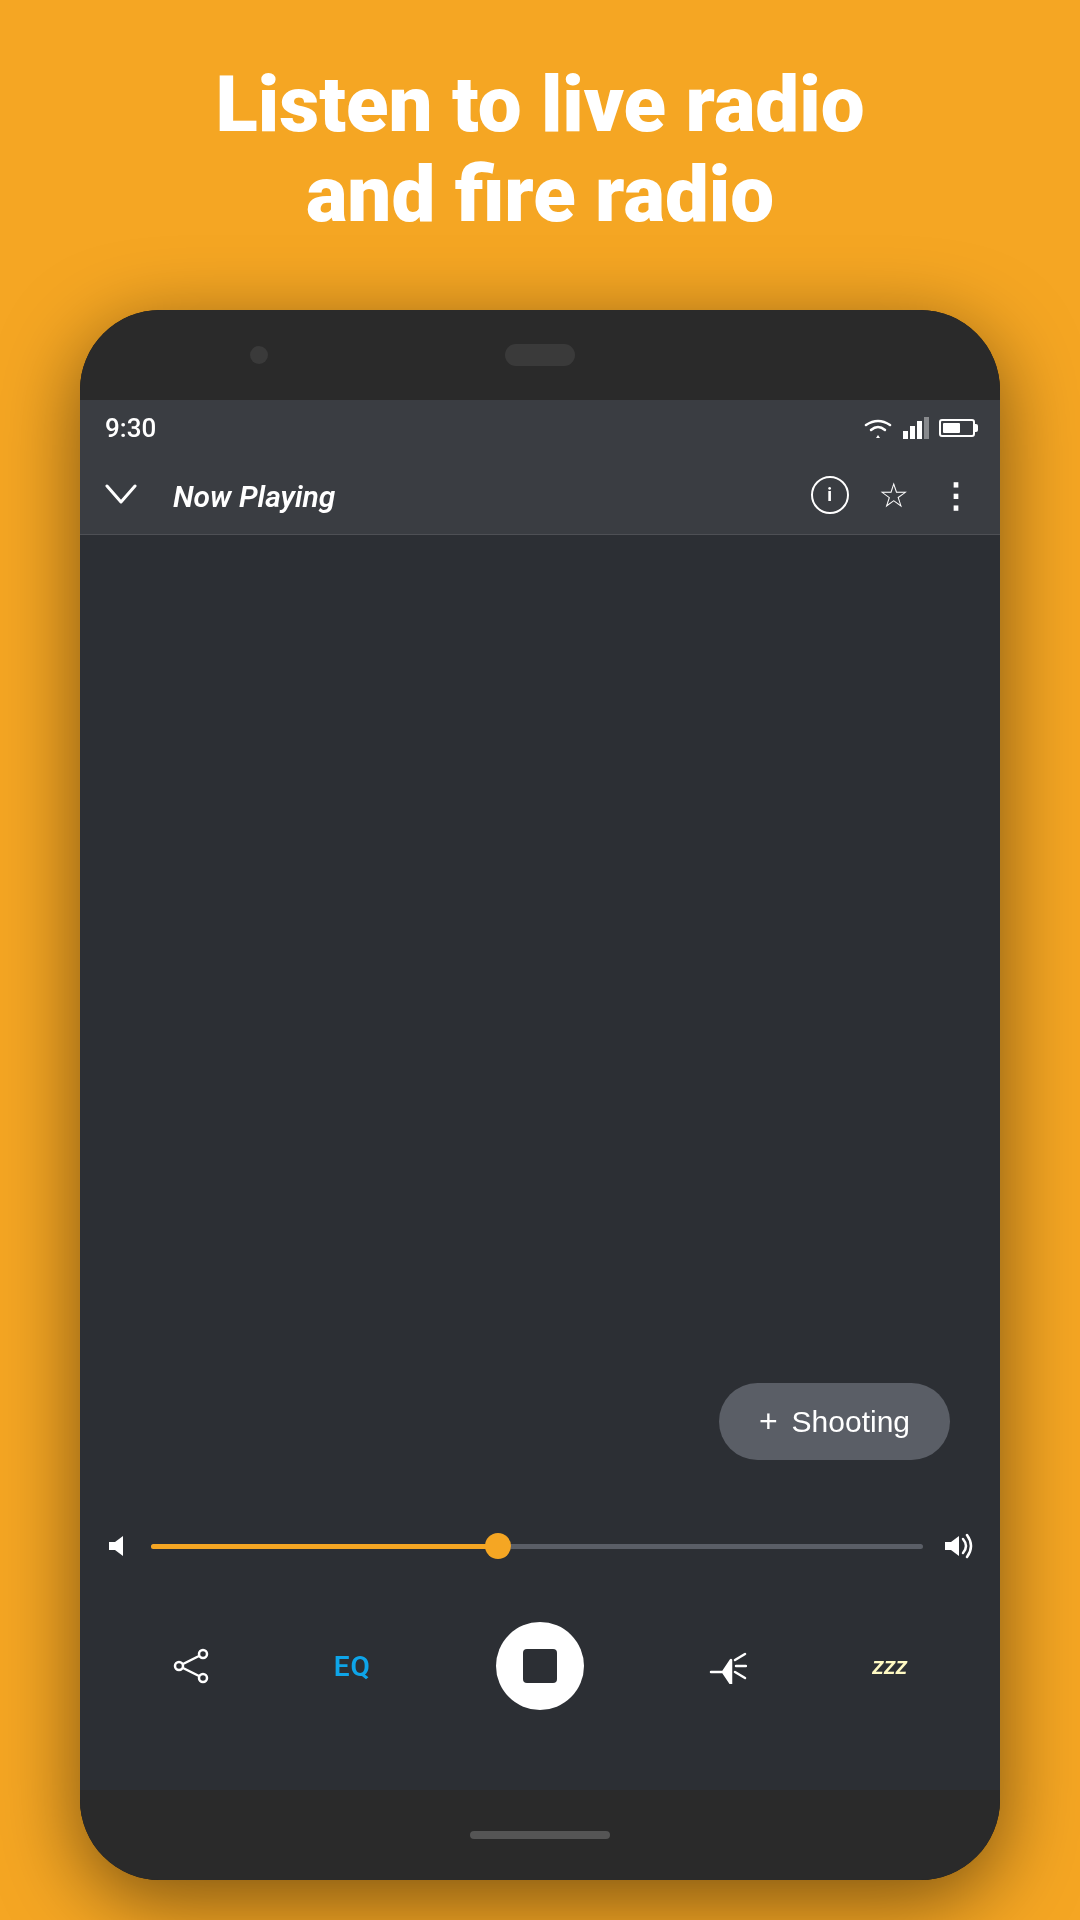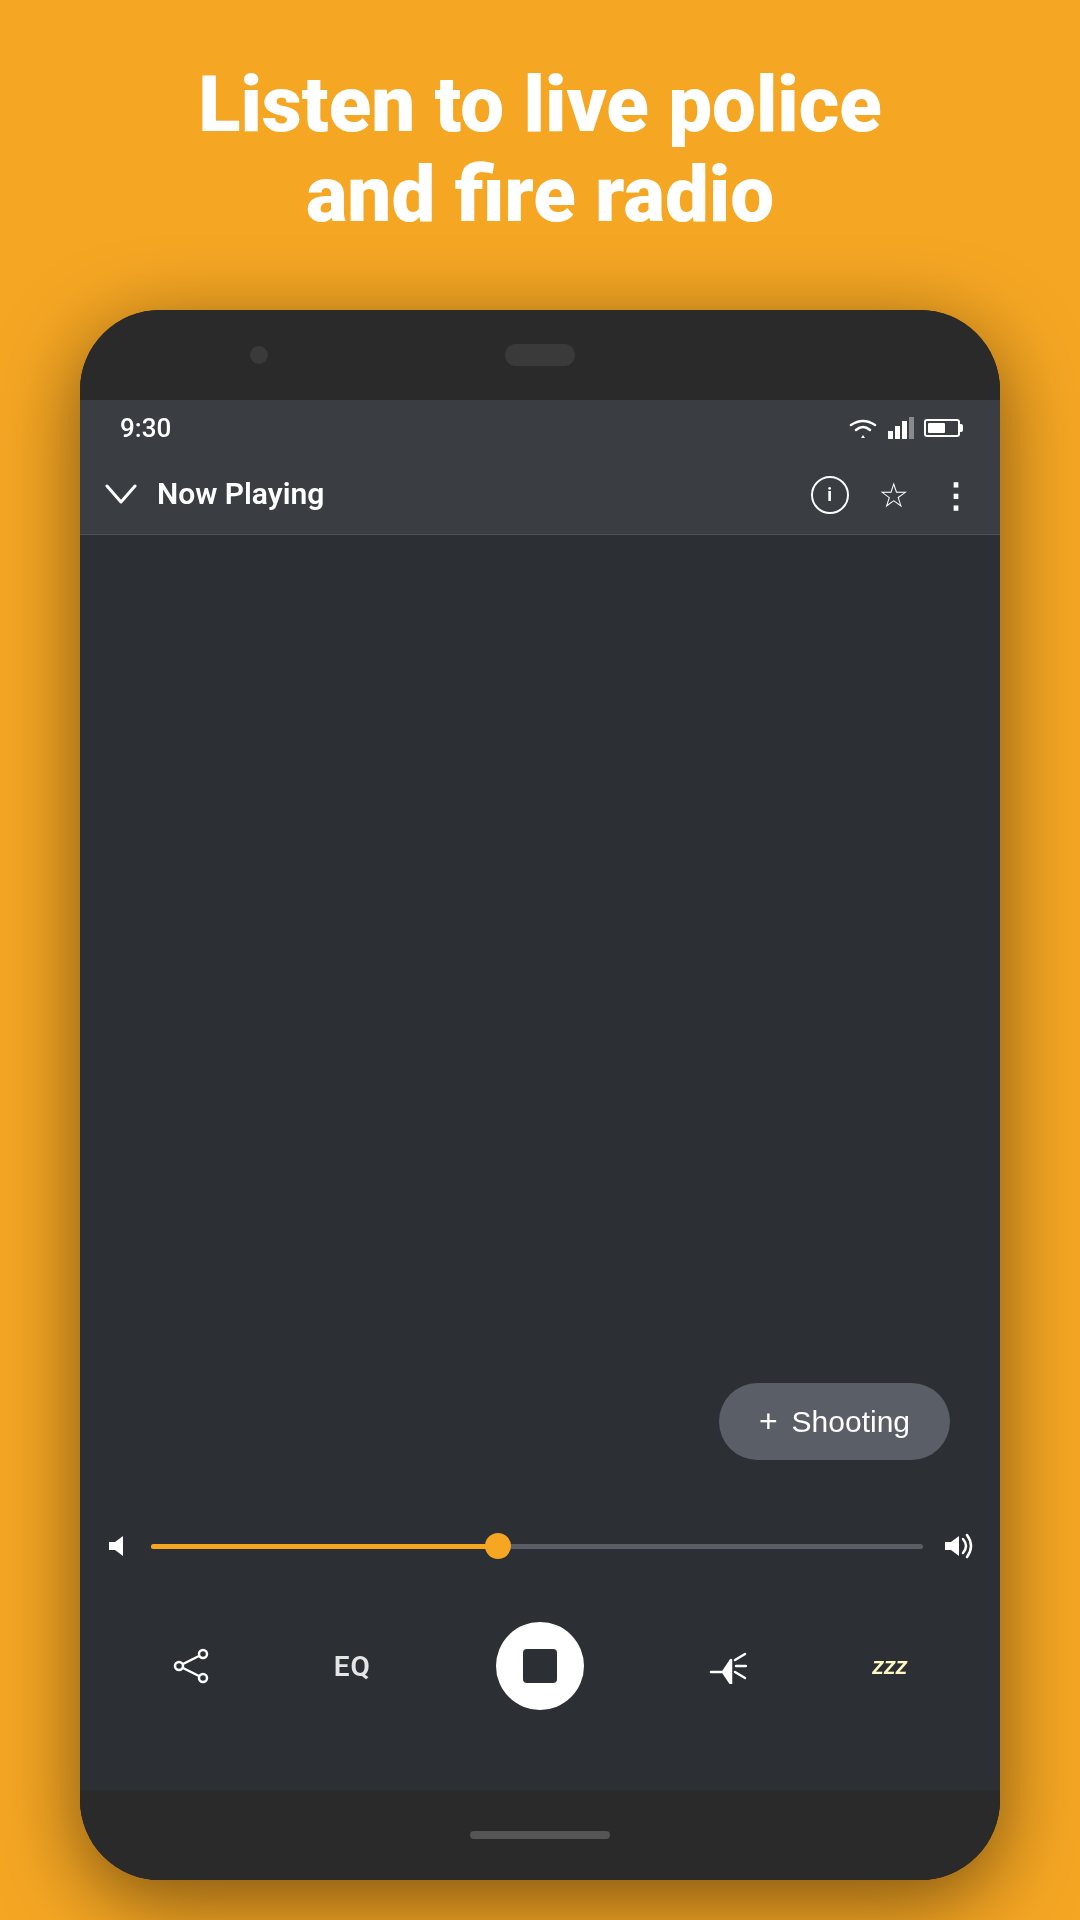--- a/index.html
+++ b/index.html
@@ -85,21 +85,21 @@
       overflow: hidden;
     }
 
     
     .status-bar {
       height: 55px;
       background: #3A3D42;
       display: flex;
       align-items: center;
       justify-content: space-between;
-      padding: 0 40px;
+      padding: 0 25px;
     }
 
     .status-time {
       color: #FFFFFF;
       font-size: 26px;
       font-weight: 500;
     }
 
     .status-icons {
       display: flex;
@@ -142,22 +142,23 @@
       background: #3A3D42;
       display: flex;
       align-items: center;
       justify-content: space-between;
       padding: 0 25px;
       border-bottom: 1px solid rgba(255,255,255,0.1);
     }
 
     .app-header-left {
       display: flex;
-      align-items: flex-start;
-      gap: 20px;
+      align-items: flex-end;
+      gap: 36px;
+      font-style: italic;
     }
 
     .chevron-down {
       color: #FFFFFF;
       font-size: 32px;
       cursor: pointer;
     }
 
     .app-title {
       color: #FFFFFF;
@@ -391,21 +392,21 @@
       background: #555;
       border-radius: 4px;
     }
   </style>
 </head>
 <body>
 
 <div style="position:absolute;top:0;left:0;width:1080px;height:1920px;background:#F5A623;"></div>
 
 <div class="header-text">
-  <span>Listen to live police</span><br>
+  <span>Listen to live radio</span><br>
   <span>and fire radio</span>
 </div>
 
 <div class="phone-frame">
 
   <div class="phone-top">
     <div class="phone-camera"></div>
     <div class="phone-speaker"></div>
   </div>
 
@@ -501,21 +502,21 @@
       <div class="bottom-controls">
 
         <svg width="36" height="36" viewBox="0 0 36 36">
           <circle cx="6" cy="18" r="4" stroke="white" stroke-width="2.5" fill="none"></circle>
           <circle cx="30" cy="6" r="4" stroke="white" stroke-width="2.5" fill="none"></circle>
           <circle cx="30" cy="30" r="4" stroke="white" stroke-width="2.5" fill="none"></circle>
           <line x1="10" y1="16" x2="26" y2="8" stroke="white" stroke-width="2.5"></line>
           <line x1="10" y1="20" x2="26" y2="28" stroke="white" stroke-width="2.5"></line>
         </svg>
 
-        <span class="ctrl-eq" style="color:#e5e5e5;font-size:28px;font-weight:600;">EQ</span>
+        <span class="ctrl-eq" style="color:#0ea5e9;font-size:28px;font-weight:600;">EQ</span>
 
         <div class="ctrl-stop">
           <div class="stop-square"></div>
         </div>
 
         <svg width="38" height="36" viewBox="0 0 38 36">
           <polygon points="2,24 14,24 22,12 22,36 14,24" fill="none" stroke="white" stroke-width="2.5" stroke-linejoin="round"></polygon>
           <polygon points="2,24 14,24 22,12 22,36 14,24" fill="white"></polygon>
           <line x1="26" y1="12" x2="36" y2="6" stroke="white" stroke-width="2.5" stroke-linecap="round"></line>
           <line x1="26" y1="24" x2="36" y2="30" stroke="white" stroke-width="2.5" stroke-linecap="round"></line>

